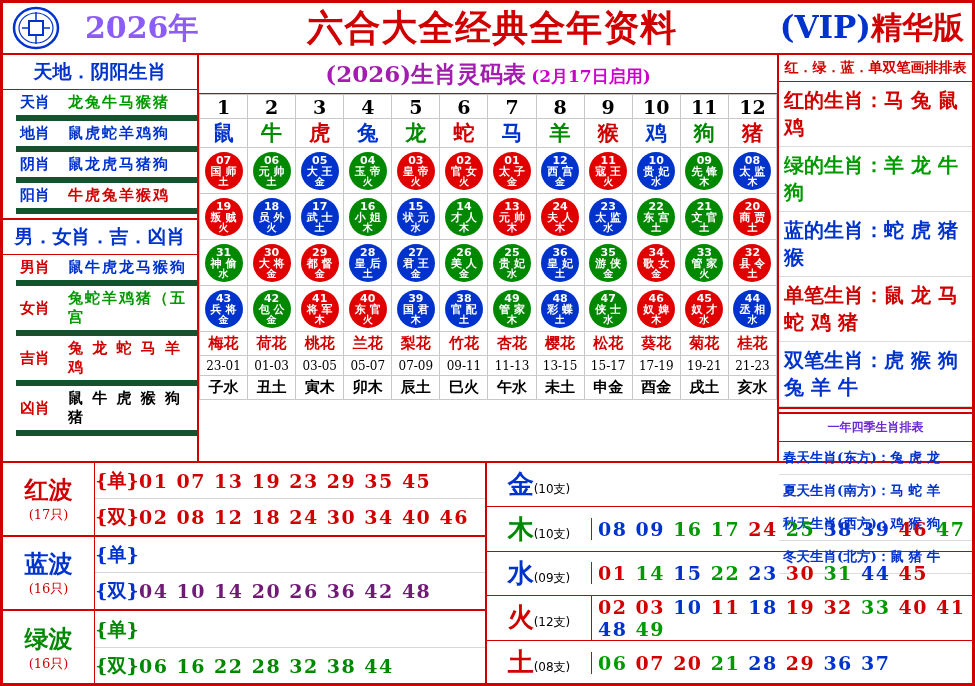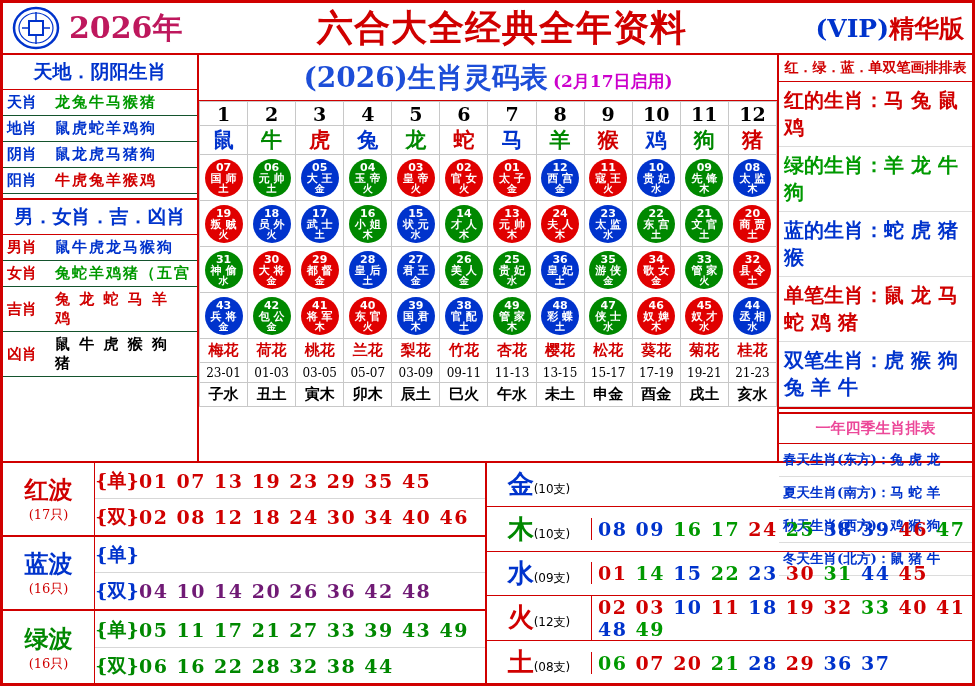--- a/index.html
+++ b/index.html
@@ -9,45 +9,45 @@
     background:#ffffff;
     font-family:"DejaVu Sans","Liberation Sans",sans-serif;
     overflow:hidden;
   }
   #page { position:relative; width:975px; height:686px; border:3px solid #d00000; background:#fff; }
 
   
   .header { display:flex; align-items:center; height:52px; border-bottom:2px solid #d00000; }
   .logo { width:66px; display:flex; align-items:center; justify-content:center; }
   .logo svg { display:block; }
-  .year { color:#be185d; font-size:30px; font-weight:bold; font-family:"DejaVu Serif","Liberation Serif",serif; padding-right:6px;}
+  .year { color:#8b5cf6; font-size:30px; font-weight:bold; font-family:"DejaVu Serif","Liberation Serif",serif; padding-right:6px;margin-left:16px;}
   .maintitle { flex:1; text-align:center; color:#d00000; font-size:36px; font-weight:bold; letter-spacing:1px; font-family:"DejaVu Serif","Liberation Serif",serif; }
-  .vip { color:#0033cc; font-size:25px; font-weight:bold; padding-right:8px; font-family:"DejaVu Serif","Liberation Serif",serif;}
+  .vip { color:#0033cc; font-size:31px; font-weight:bold; padding-right:8px; font-family:"DejaVu Serif","Liberation Serif",serif;}
   .vip .red { color:#d00000; }
 
   
   .body3 { display:flex; height:406px; }
   .colL { width:196px; border-right:2px solid #d00000; }
   .colC { width:580px; border-right:2px solid #d00000; }
   .colR { width:193px; }
 
   
   .lbox-title { text-align:center; color:#0033cc; font-size:19px; font-weight:bold; padding:4px 0; border-bottom:1px solid #d00000; font-family:"DejaVu Serif","Liberation Serif",serif;}
-  .lrow { display:flex; align-items:center; padding:3px 4px; border-bottom:1px solid #14532d; font-size:15px; }
+  .lrow { display:flex; align-items:center; padding:3px 4px; border-bottom:6px solid #14532d; font-size:15px;margin-left:13px; }
   .lrow .lbl { width:48px; font-weight:bold; font-family:"DejaVu Serif","Liberation Serif",serif;}
   .lrow .val { flex:1; font-weight:bold; letter-spacing:2px; font-family:"DejaVu Serif","Liberation Serif",serif;}
   .c-green { color:#009900; }
   .c-blue { color:#0033cc; }
   .c-red { color:#d00000; }
   .c-black { color:#000; }
   .lspacer { height:6px; border-bottom:2px solid #d00000; }
 
   
   .ctitle { text-align:center; padding:4px 0 3px; border-bottom:1px solid #d00000; }
-  .ctitle .t1 { color:#1d4ed8; font-size:28px; font-weight:bold; font-family:"DejaVu Serif","Liberation Serif",serif;}
+  .ctitle .t1 { color:#a21caf; font-size:23px; font-weight:bold; font-family:"DejaVu Serif","Liberation Serif",serif;}
   .ctitle .t2 { color:#cc00cc; font-size:17px; font-weight:bold; font-family:"DejaVu Serif","Liberation Serif",serif;}
 
   .grid { width:100%; border-collapse:collapse; table-layout:fixed; }
   .grid td { border:1px solid #c8c8c8; text-align:center; padding:0; }
   .hdr-num td { font-size:19px; font-weight:bold; color:#000; height:24px; font-family:"DejaVu Serif","Liberation Serif",serif;}
   .hdr-zod td { font-size:21px; font-weight:bold; height:26px; font-family:"DejaVu Serif","Liberation Serif",serif;}
 
   .ballrow td { height:46px; }
   .ball { width:38px; height:38px; border-radius:50%; margin:2px auto; color:#fff; position:relative;
           display:flex; flex-direction:column; align-items:center; justify-content:center; line-height:1; }
@@ -59,21 +59,21 @@
   .ball.green { background:#008800; }
 
   .flowerrow td { font-size:15px; font-weight:bold; color:#d00000; height:24px; font-family:"DejaVu Serif","Liberation Serif",serif;}
   .agerow td { font-size:12px; color:#000; height:20px; font-family:"DejaVu Serif","Liberation Serif",serif;}
   .elemrow td { font-size:15px; font-weight:bold; color:#000; height:24px; font-family:"DejaVu Serif","Liberation Serif",serif;}
 
   
   .rtitle { text-align:center; font-size:14px; font-weight:bold; padding:4px 2px; border-bottom:1px solid #d00000; font-family:"DejaVu Serif","Liberation Serif",serif;}
   .rrow { font-size:20px; font-weight:bold; padding:5px 5px; border-bottom:1px solid #dcdcdc; font-family:"DejaVu Serif","Liberation Serif",serif;}
   .rsplit { height:7px; border-bottom:2px solid #d00000; border-top:2px solid #d00000; }
-  .rtitle2 { text-align:center; color:#ec4899; font-size:15px; font-weight:bold; padding:5px 0; border-bottom:1px solid #d00000; font-family:"DejaVu Serif","Liberation Serif",serif;}
+  .rtitle2 { text-align:center; color:#6d28d9; font-size:12px; font-weight:bold; padding:5px 0; border-bottom:1px solid #d00000; font-family:"DejaVu Serif","Liberation Serif",serif;}
   .rrow2 { font-size:13.5px; font-weight:bold; color:#0033cc; padding:7px 4px; border-bottom:1px solid #dcdcdc; font-family:"DejaVu Serif","Liberation Serif",serif;}
 
   
   .bottom { display:flex; height:222px; border-top:2px solid #d00000; }
   .bl { width:484px; border-right:2px solid #d00000; }
   .br { flex:1; }
 
   .wave { display:flex; border-bottom:2px solid #d00000; height:74px; }
   .wave:last-child { border-bottom:none; }
   .wave-name { width:92px; display:flex; flex-direction:column; align-items:center; justify-content:center; border-right:1px solid #d00000;}
@@ -544,21 +544,21 @@
               <td>松花</td>
               <td>葵花</td>
               <td>菊花</td>
               <td>桂花</td>
             </tr>
         <tr class="agerow" id="row-ages">
               <td>23-01</td>
               <td>01-03</td>
               <td>03-05</td>
               <td>05-07</td>
-              <td>03-09</td>
+              <td>07-09</td>
               <td>09-11</td>
               <td>11-13</td>
               <td>13-15</td>
               <td>15-17</td>
               <td>17-19</td>
               <td>19-21</td>
               <td>21-23</td>
             </tr>
         <tr class="elemrow" id="row-elems">
               <td>子水</td>
@@ -630,21 +630,20 @@
           </div>
         </div>
         <div class="wave">
           <div class="wave-name">
             <div class="wn" style="color: rgb(0, 136, 0);">绿波</div>
             <div class="wc">(16只)</div>
           </div>
           <div class="wave-nums">
             <div class="wline sep">
               <span class="tag" style="color: rgb(0, 136, 0);">{单}</span>
-              <span class="nums" style="color: rgb(0, 136, 0);">05 11 17 21 27 33 39 43 49</span>
             </div>
             <div class="wline">
               <span class="tag" style="color: rgb(0, 136, 0);">{双}</span>
               <span class="nums" style="color: rgb(0, 136, 0);">06 16 22 28 32 38 44</span>
             </div>
           </div>
         </div>
       </div>
     <div class="br" id="element-table">
         <div class="elem">

